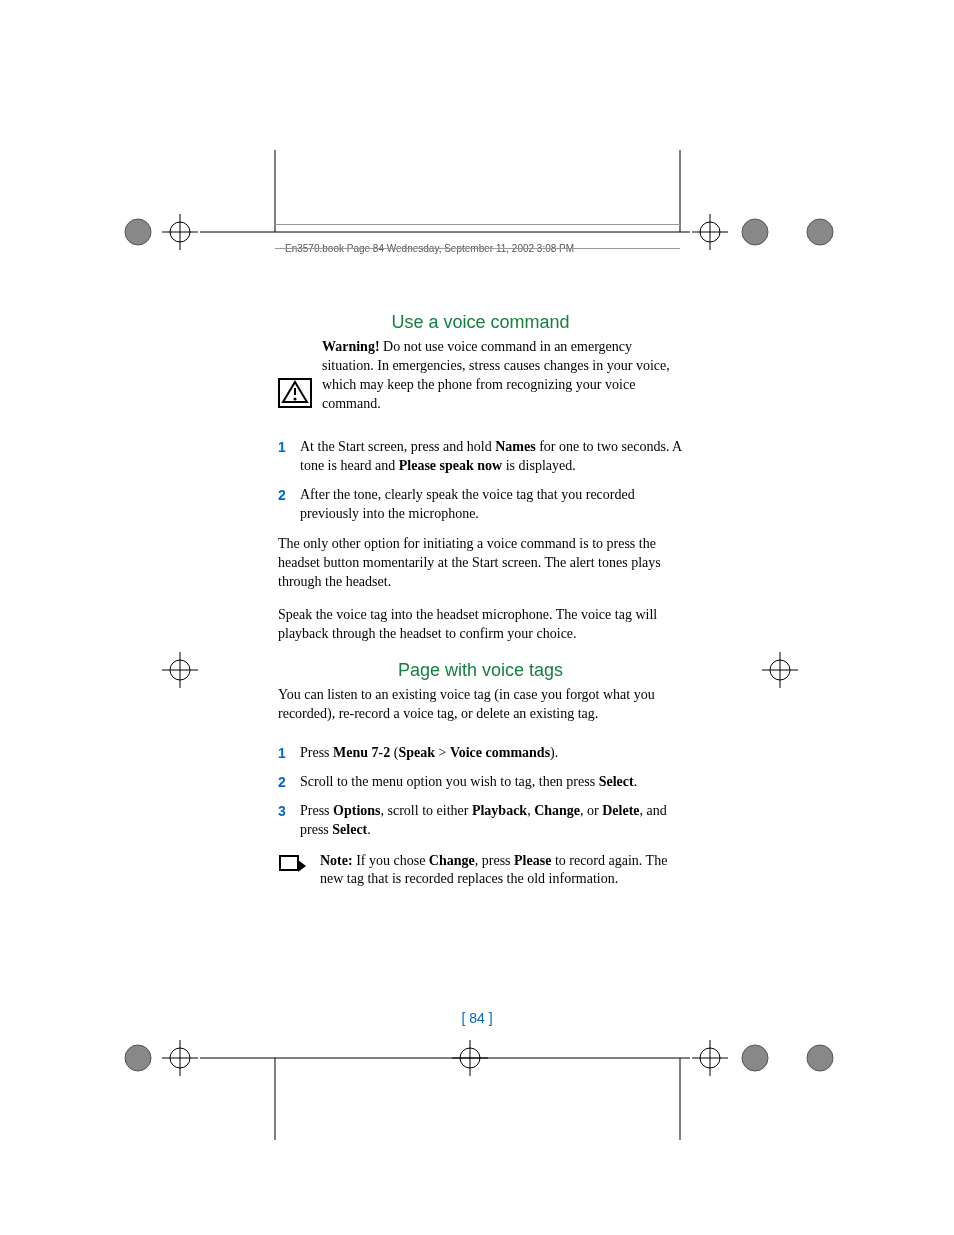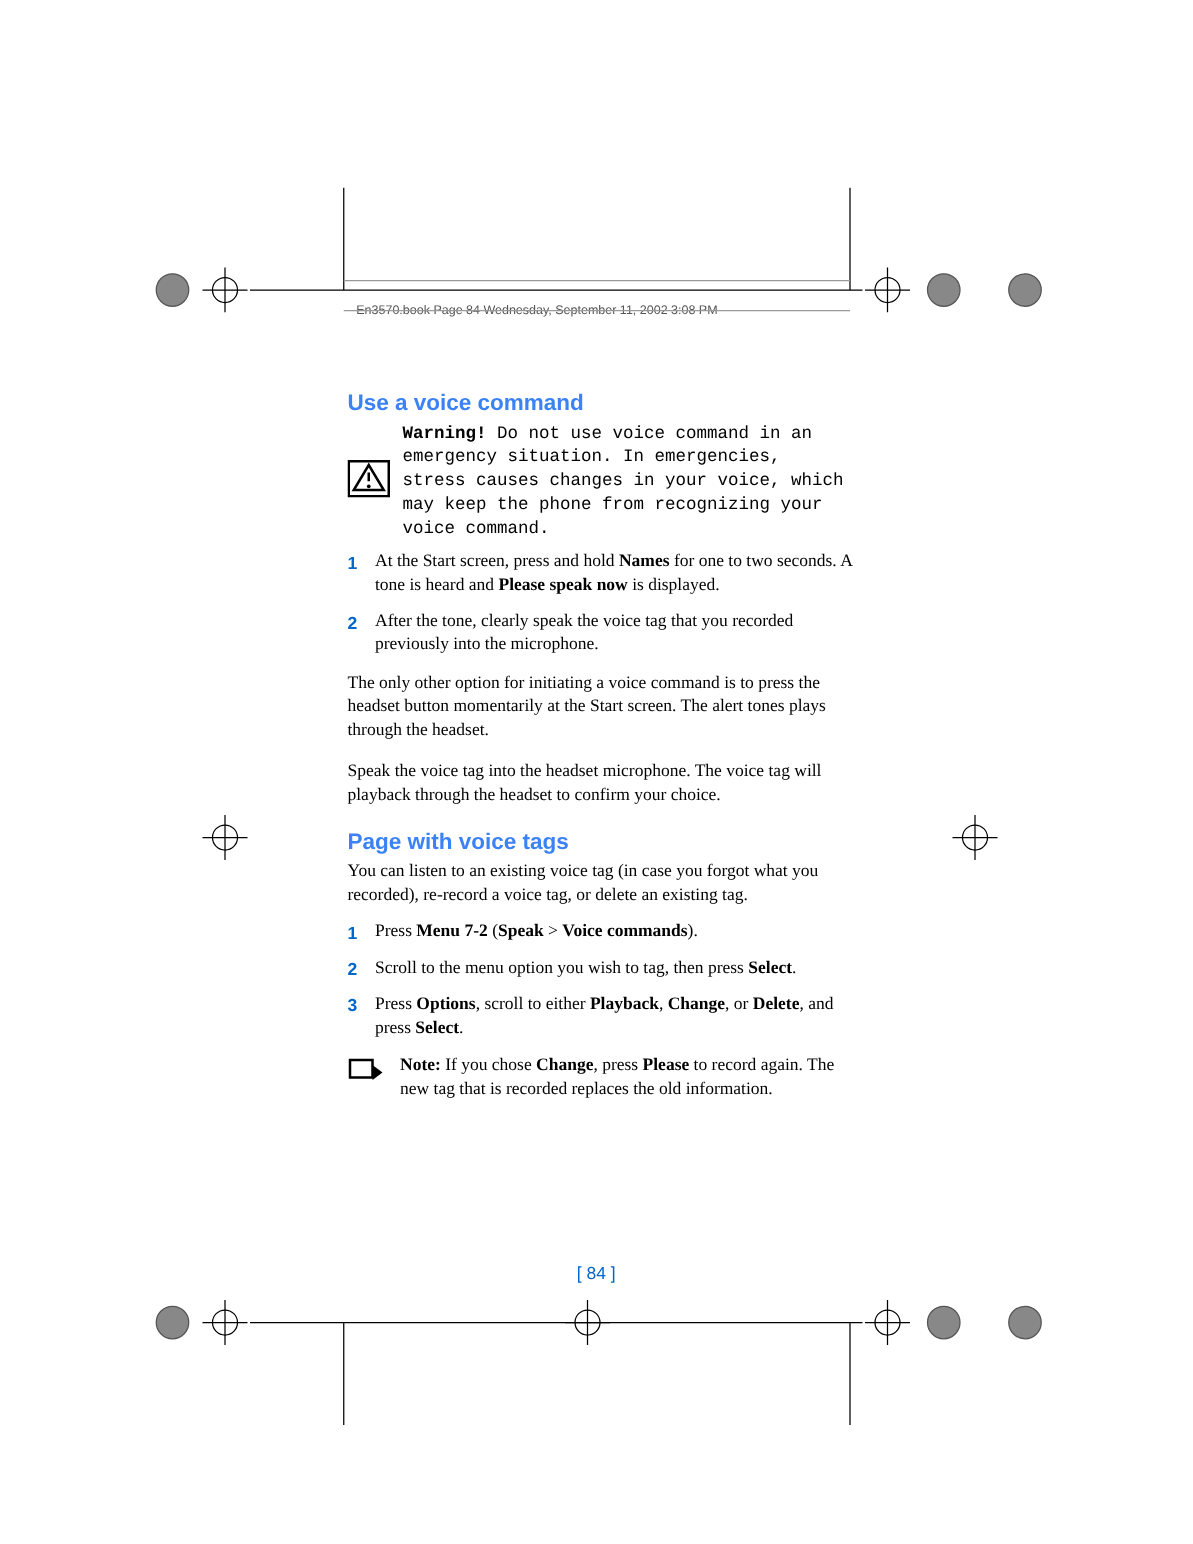--- a/index.html
+++ b/index.html
@@ -37,31 +37,31 @@
   }
   .content {
     position: absolute;
     top: 310px;
     left: 278px;
     width: 405px;
     font-size: 14px;
     line-height: 1.35;
   }
   .heading {
-    color: #3b82f6;
-    font-weight: bold;
+    color: #15803d;
+    font-weight: normal;
     font-size: 18px;
     margin: 0 0 4px 0;
     font-family: Arial, sans-serif;
+    text-align: center;
   }
   .warning-block {
     display: flex;
-    align-items: center;
-    margin-bottom: 8px;
-    font-family: Liberation Mono, monospace;
+    align-items: flex-end;
+    margin-bottom: 24px;
   }
   .warning-icon {
     flex: 0 0 auto;
     margin-right: 10px;
     margin-top: 2px;
   }
   .warning-text {
     flex: 1;
     font-size: 14px;
   }
@@ -205,21 +205,21 @@
     <li class="step-item">
       <span class="step-num">2</span>
       <span class="step-text">After the tone, clearly speak the voice tag that you recorded previously into the microphone.</span>
     </li>
   </ul>
 
   <p class="para">The only other option for initiating a voice command is to press the headset button momentarily at the Start screen. The alert tones plays through the headset.</p>
   <p class="para">Speak the voice tag into the headset microphone. The voice tag will playback through the headset to confirm your choice.</p>
 
   <div class="heading">Page with voice tags</div>
-  <p class="para" style="margin-bottom:10px;">You can listen to an existing voice tag (in case you forgot what you recorded), re-record a voice tag, or delete an existing tag.</p>
+  <p class="para" style="margin-bottom:20px;">You can listen to an existing voice tag (in case you forgot what you recorded), re-record a voice tag, or delete an existing tag.</p>
 
   <ul class="step-list">
     <li class="step-item">
       <span class="step-num">1</span>
       <span class="step-text">
         <span>Press </span><span class="bold">Menu 7-2</span><span> (</span><span class="bold">Speak</span><span> &gt; </span><span class="bold">Voice commands</span><span>).</span>
       </span>
     </li>
     <li class="step-item">
       <span class="step-num">2</span>

